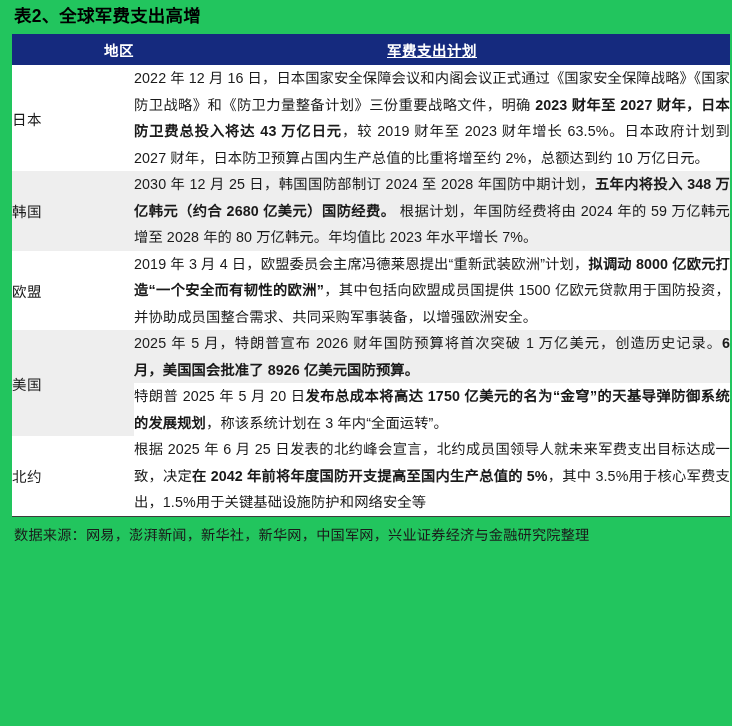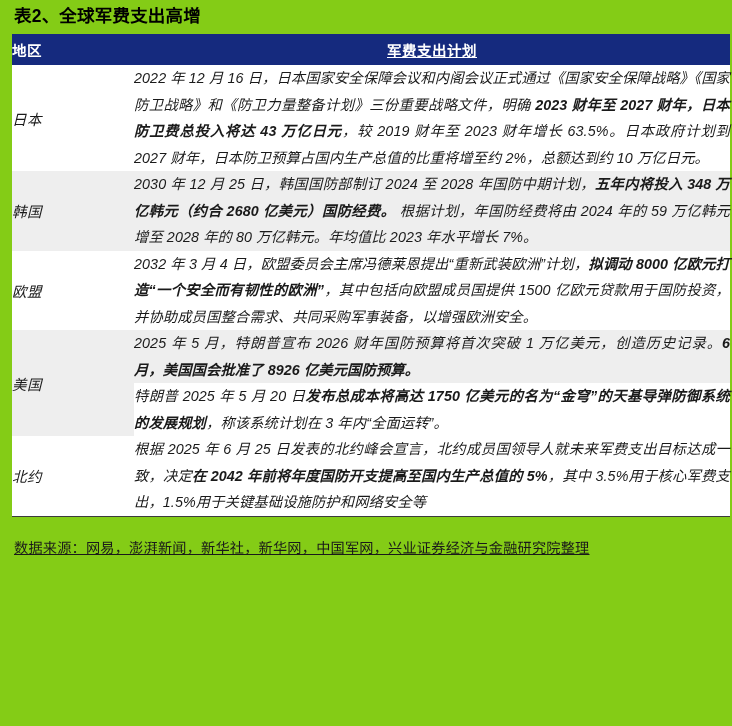--- a/index.html
+++ b/index.html
@@ -14,21 +14,21 @@
     font-family: "Liberation Sans", "DejaVu Sans", sans-serif;
     color: #1a1a1a;
     overflow: hidden;
   }
 
   .page {
     width: 732px;
     height: 726px;
     box-sizing: border-box;
     position: relative;
-    background: #84cc16;
+    background: #22c55e;
   }
 
   
   .table-title {
     font-size: 17.5px;
     font-weight: bold;
     color: #000000;
     letter-spacing: 0.2px;
     padding: 6px 0 7px 14px;
     line-height: 1.2;
@@ -46,28 +46,27 @@
   .tbl thead th {
     background: #152a7e;
     color: #ffffff;
     font-size: 14.5px;
     font-weight: bold;
     height: 31px;
     padding: 0;
     letter-spacing: 0.5px;
     border: none;
   }
-  .th-region { width: 122px; text-align: left; margin-left: 24px; }
+  .th-region { width: 122px; text-align: right; margin-left: 24px; }
   .th-plan   { text-align: center; text-decoration: underline; }
 
   .tbl tbody td {
     padding: 0;
     border: none;
     vertical-align: middle;
-    font-style: italic;
   }
 
   .region-cell {
     width: 122px;
     text-align: left;
     font-size: 14.5px;
     color: #1a1a1a;
     vertical-align: middle;
     letter-spacing: 0.5px;
   }
@@ -94,28 +93,27 @@
   b, strong { font-weight: bold; }
 
   
   .tbl-footer-rule {
     width: 718px;
     margin: 0 0 0 12px;
     border-top: 1.5px solid #3b3b3b;
     height: 0;
   }
   .source-line {
-    margin: 13px 0 0 14px;
+    margin: 0 0 0 14px;
     padding-top: 9px;
     font-size: 14.2px;
     color: #1a1a1a;
     letter-spacing: 0.2px;
     line-height: 1.3;
     white-space: nowrap;
-    text-decoration: underline;
   }
 </style>
 </head>
 <body>
 
 <div class="page">
 
   <div class="table-title">表2、全球军费支出高增</div>
 
   <table class="tbl">
@@ -134,21 +132,21 @@
         </tr>
         <tr class="row-shade">
           <td class="region-cell row-shade" rowspan="1">韩国</td>
           <td class="plan-cell row-shade">
             <p><span>2030 年 12 月 25 日，韩国国防部制订 2024 至 2028 年国防中期计划，</span><b>五年内将投入 348 万亿韩元（约合 2680 亿美元）国防经费。</b><span> 根据计划，年国防经费将由 2024 年的 59 万亿韩元增至 2028 年的 80 万亿韩元。年均值比 2023 年水平增长 7%。</span></p>
           </td>
         </tr>
         <tr class="row-white">
           <td class="region-cell row-white" rowspan="1">欧盟</td>
           <td class="plan-cell row-white">
-            <p><span>2032 年 3 月 4 日，欧盟委员会主席冯德莱恩提出“重新武装欧洲”计划，</span><b>拟调动 8000 亿欧元打造“一个安全而有韧性的欧洲”</b><span>，其中包括向欧盟成员国提供 1500 亿欧元贷款用于国防投资，并协助成员国整合需求、共同采购军事装备，以增强欧洲安全。</span></p>
+            <p><span>2019 年 3 月 4 日，欧盟委员会主席冯德莱恩提出“重新武装欧洲”计划，</span><b>拟调动 8000 亿欧元打造“一个安全而有韧性的欧洲”</b><span>，其中包括向欧盟成员国提供 1500 亿欧元贷款用于国防投资，并协助成员国整合需求、共同采购军事装备，以增强欧洲安全。</span></p>
           </td>
         </tr>
         <tr class="row-shade">
           <td class="region-cell row-shade" rowspan="2">美国</td>
           <td class="plan-cell row-shade sub-a">
             <p><span>2025 年 5 月，特朗普宣布 2026 财年国防预算将首次突破 1 万亿美元，创造历史记录。</span><b>6 月，美国国会批准了 8926 亿美元国防预算。</b></p>
           </td>
         </tr>
         <tr class="row-shade">
           <td class="plan-cell row-white">

